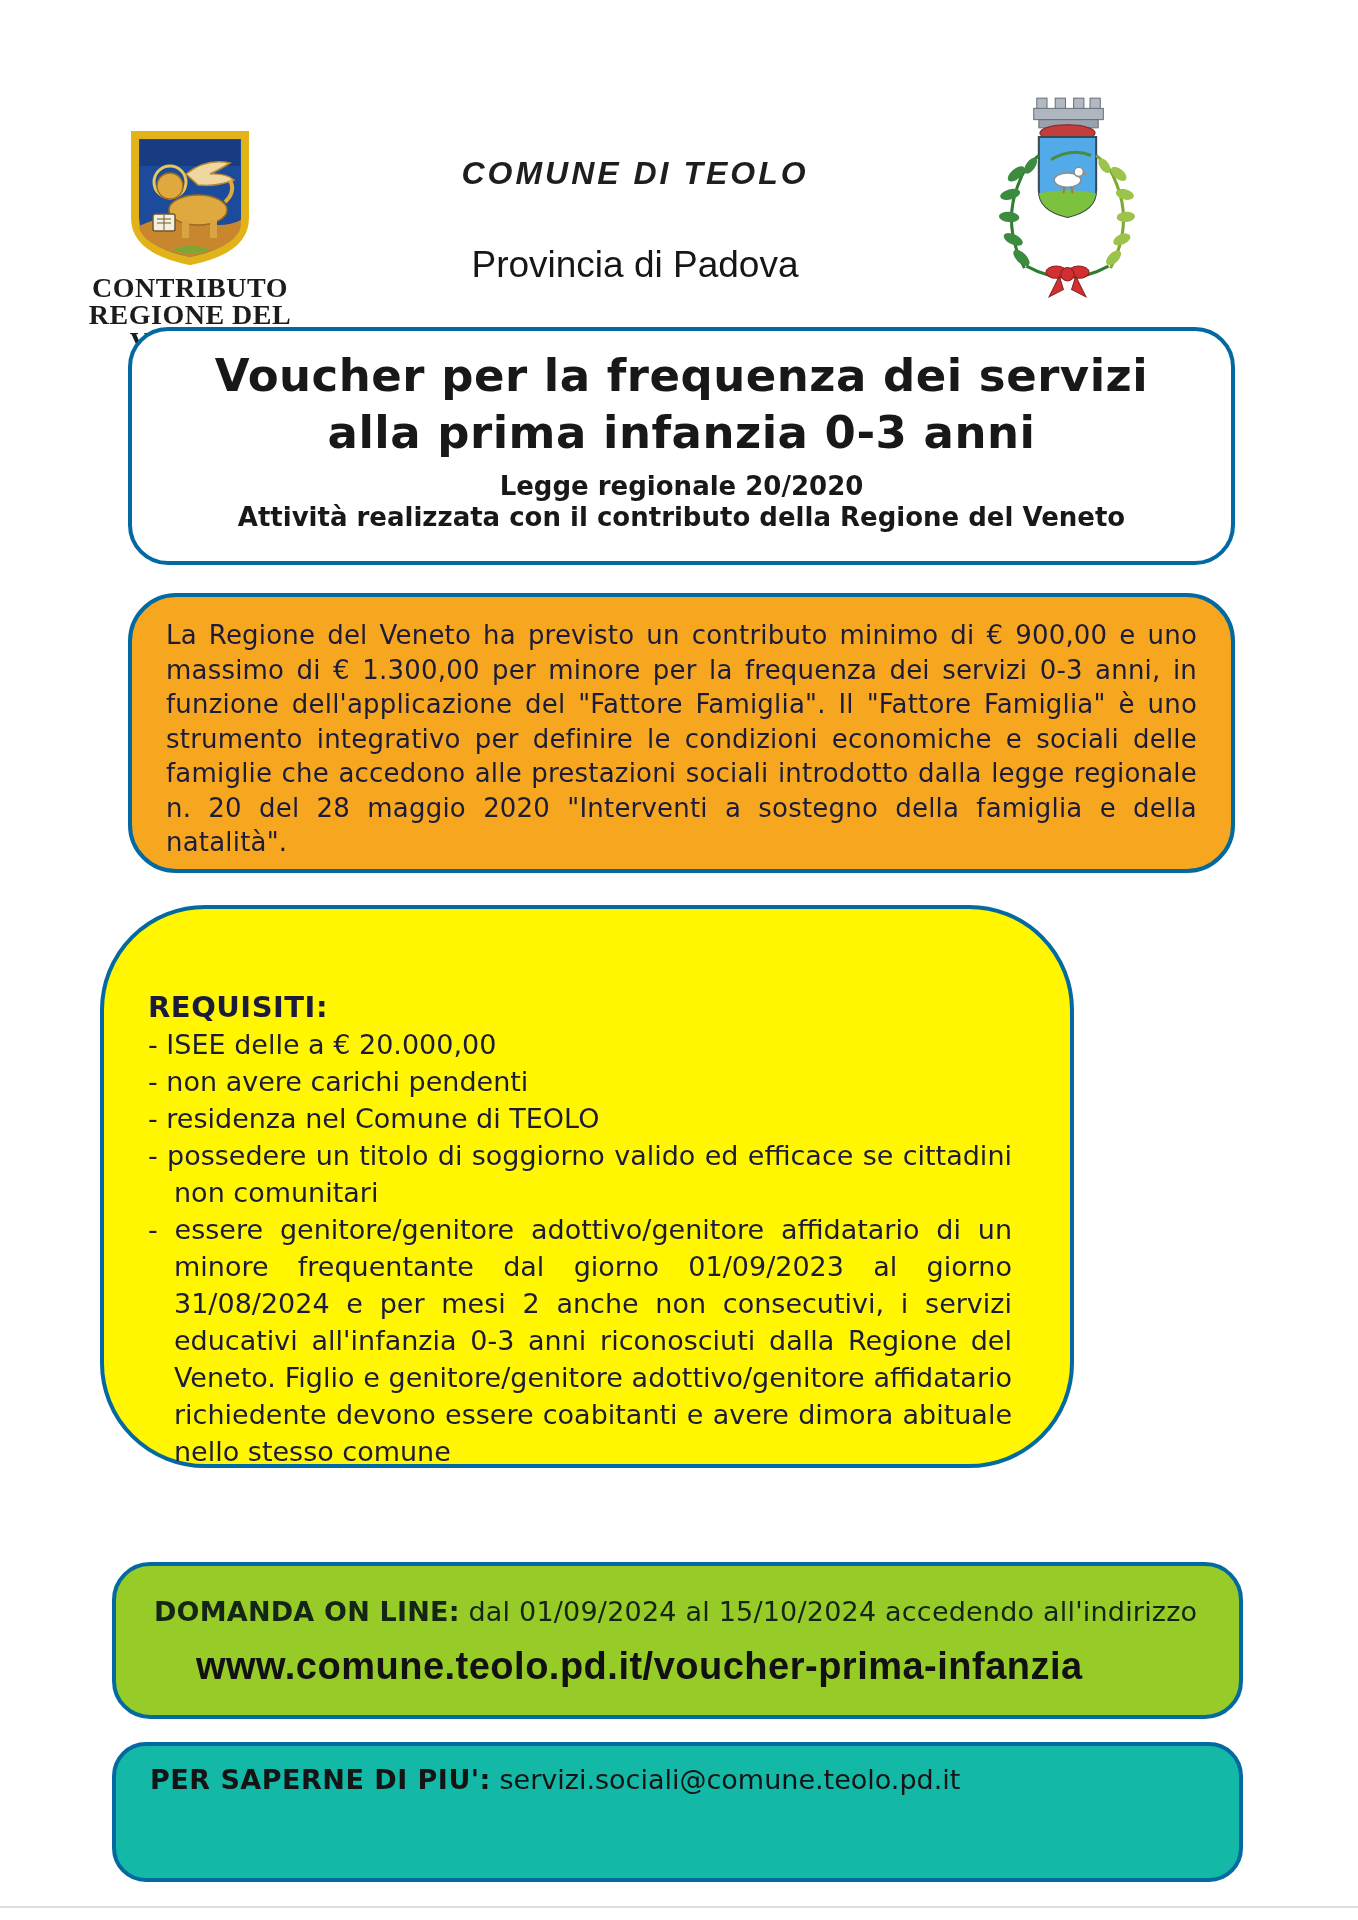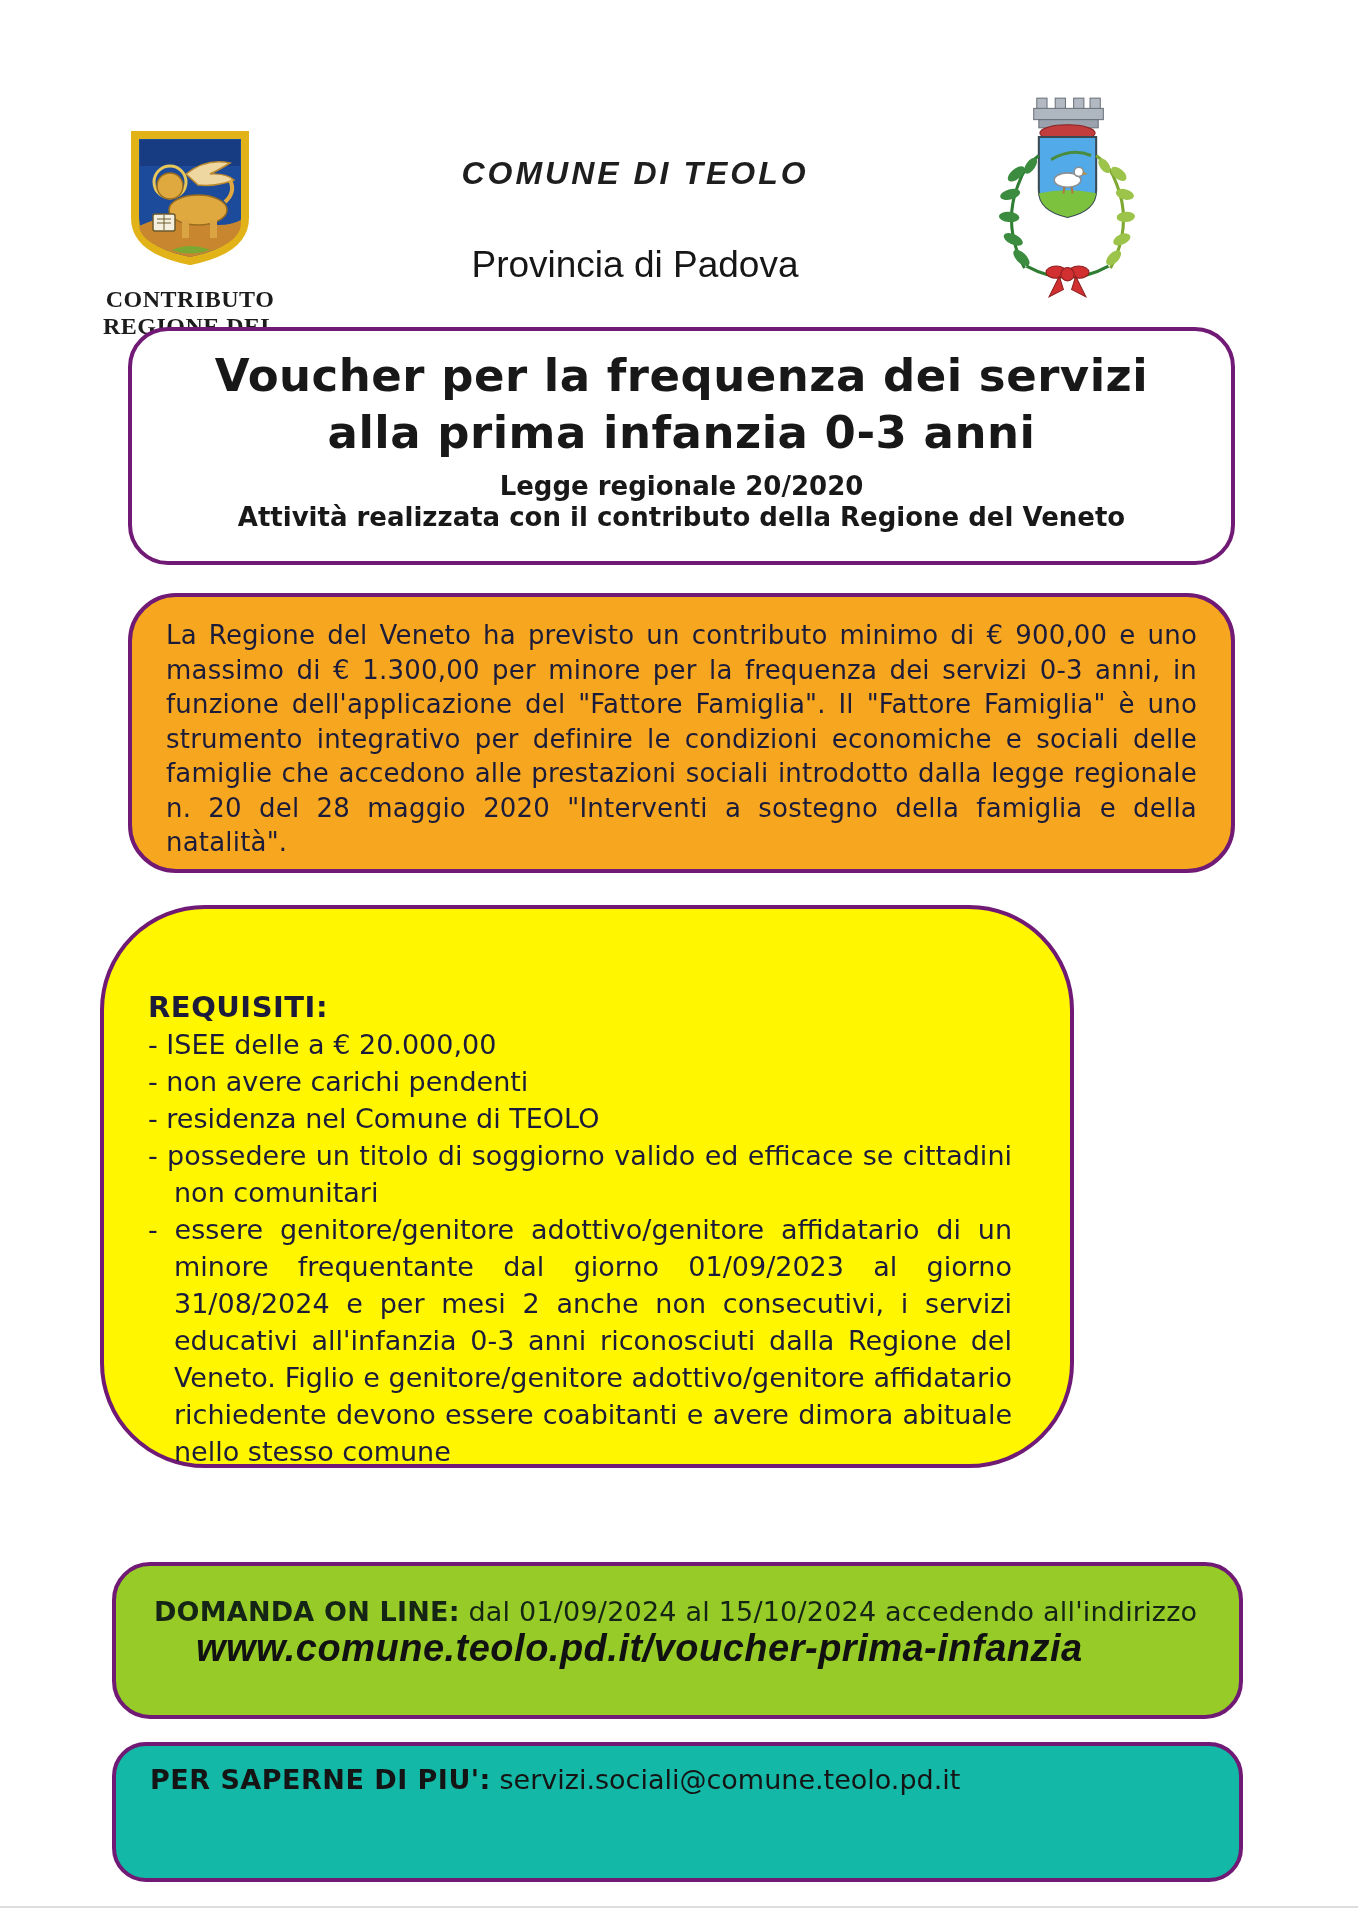--- a/index.html
+++ b/index.html
@@ -5,50 +5,50 @@
   * { margin:0; padding:0; box-sizing:border-box; }
   html,body { background:#ffffff; }
   .page {
     position:relative; width:1358px; height:1920px; background:#ffffff;
     font-family:"DejaVu Sans", sans-serif; color:#141414; overflow:hidden;
   }
 
   
   .left-logo-wrap { position:absolute; left:55px; top:130px; width:270px; text-align:center; }
   .left-logo-wrap svg { display:block; margin:0 auto; }
-  .left-logo-caption { margin-top:20px; font-family:"Liberation Serif", serif; font-weight:600;
-    font-size:24px; line-height:27px; letter-spacing:0.5px; color:#1c1c1c; }
+  .left-logo-caption { margin-top:8px; font-family:"Liberation Serif", serif; font-weight:600;
+    font-size:28px; line-height:27px; letter-spacing:0.5px; color:#1c1c1c; }
   .header-text { position:absolute; left:230px; top:155px; width:810px; text-align:center; }
   .comune-title { font-family:"Liberation Sans", sans-serif; font-style:italic; font-weight:600;
     font-size:32px; letter-spacing:3px; color:#1e1e1e; }
   .provincia { margin-top:52px; font-family:"Liberation Sans", sans-serif; font-size:37px; color:#161616; }
   .right-logo-wrap { position:absolute; left:985px; top:92px; width:165px; }
 
   
-  .box { position:absolute; border:4px solid #701a75; }
+  .box { position:absolute; border:4px solid #0369a1; }
   .title-box { left:128px; top:327px; width:1107px; height:238px; border-radius:40px;
     background:#ffffff; text-align:center; padding-top:16px; }
   .title-box .big { font-size:45px; line-height:57px; font-weight:700; color:#181818; letter-spacing:0.5px; }
   .title-box .sub { font-size:26px; line-height:31px; font-weight:700; color:#181818; }
   .title-box .sub.first { margin-top:10px; }
 
   .info-box { left:128px; top:593px; width:1107px; height:280px; border-radius:48px; padding:21px 34px; }
   .info-box p { font-size:26px; line-height:34.5px; text-align:justify; color:#1c1c3a; letter-spacing:0.2px; }
 
   .req-box { left:100px; top:905px; width:974px; height:563px; border-radius:105px;
     padding:80px 58px 0 44px; }
   .req-heading { font-size:29px; font-weight:700; line-height:37px; color:#1c1c3a; letter-spacing:0.5px; }
   .req-item { font-size:27px; line-height:37px; text-align:justify; color:#1c1c3a;
     padding-left:26px; text-indent:-26px; }
 
   .app-box { left:112px; top:1562px; width:1131px; height:157px; border-radius:38px; padding:30px 38px 0 38px; }
   .app-line { font-size:27px; color:#152515; letter-spacing:0.2px; }
   .app-line .lbl { font-weight:700; }
-  .app-url { margin-top:0; padding-left:42px; font-family:"Liberation Sans", sans-serif;
-    font-weight:700; font-size:38px; color:#111; letter-spacing:0.5px;font-style:italic; }
+  .app-url { margin-top:18px; padding-left:42px; font-family:"Liberation Sans", sans-serif;
+    font-weight:700; font-size:38px; color:#111; letter-spacing:0.5px; }
 
   .contact-box { left:112px; top:1742px; width:1131px; height:140px; border-radius:34px; padding:18px 34px; }
   .contact-line { font-size:27px; color:#141414; }
   .contact-line .lbl { font-weight:700; letter-spacing:0.5px; }
 
   .scan-line { position:absolute; left:0; top:1906px; width:1358px; height:2px; background:#dedede; }
 </style>
 </head>
 <body>
 

